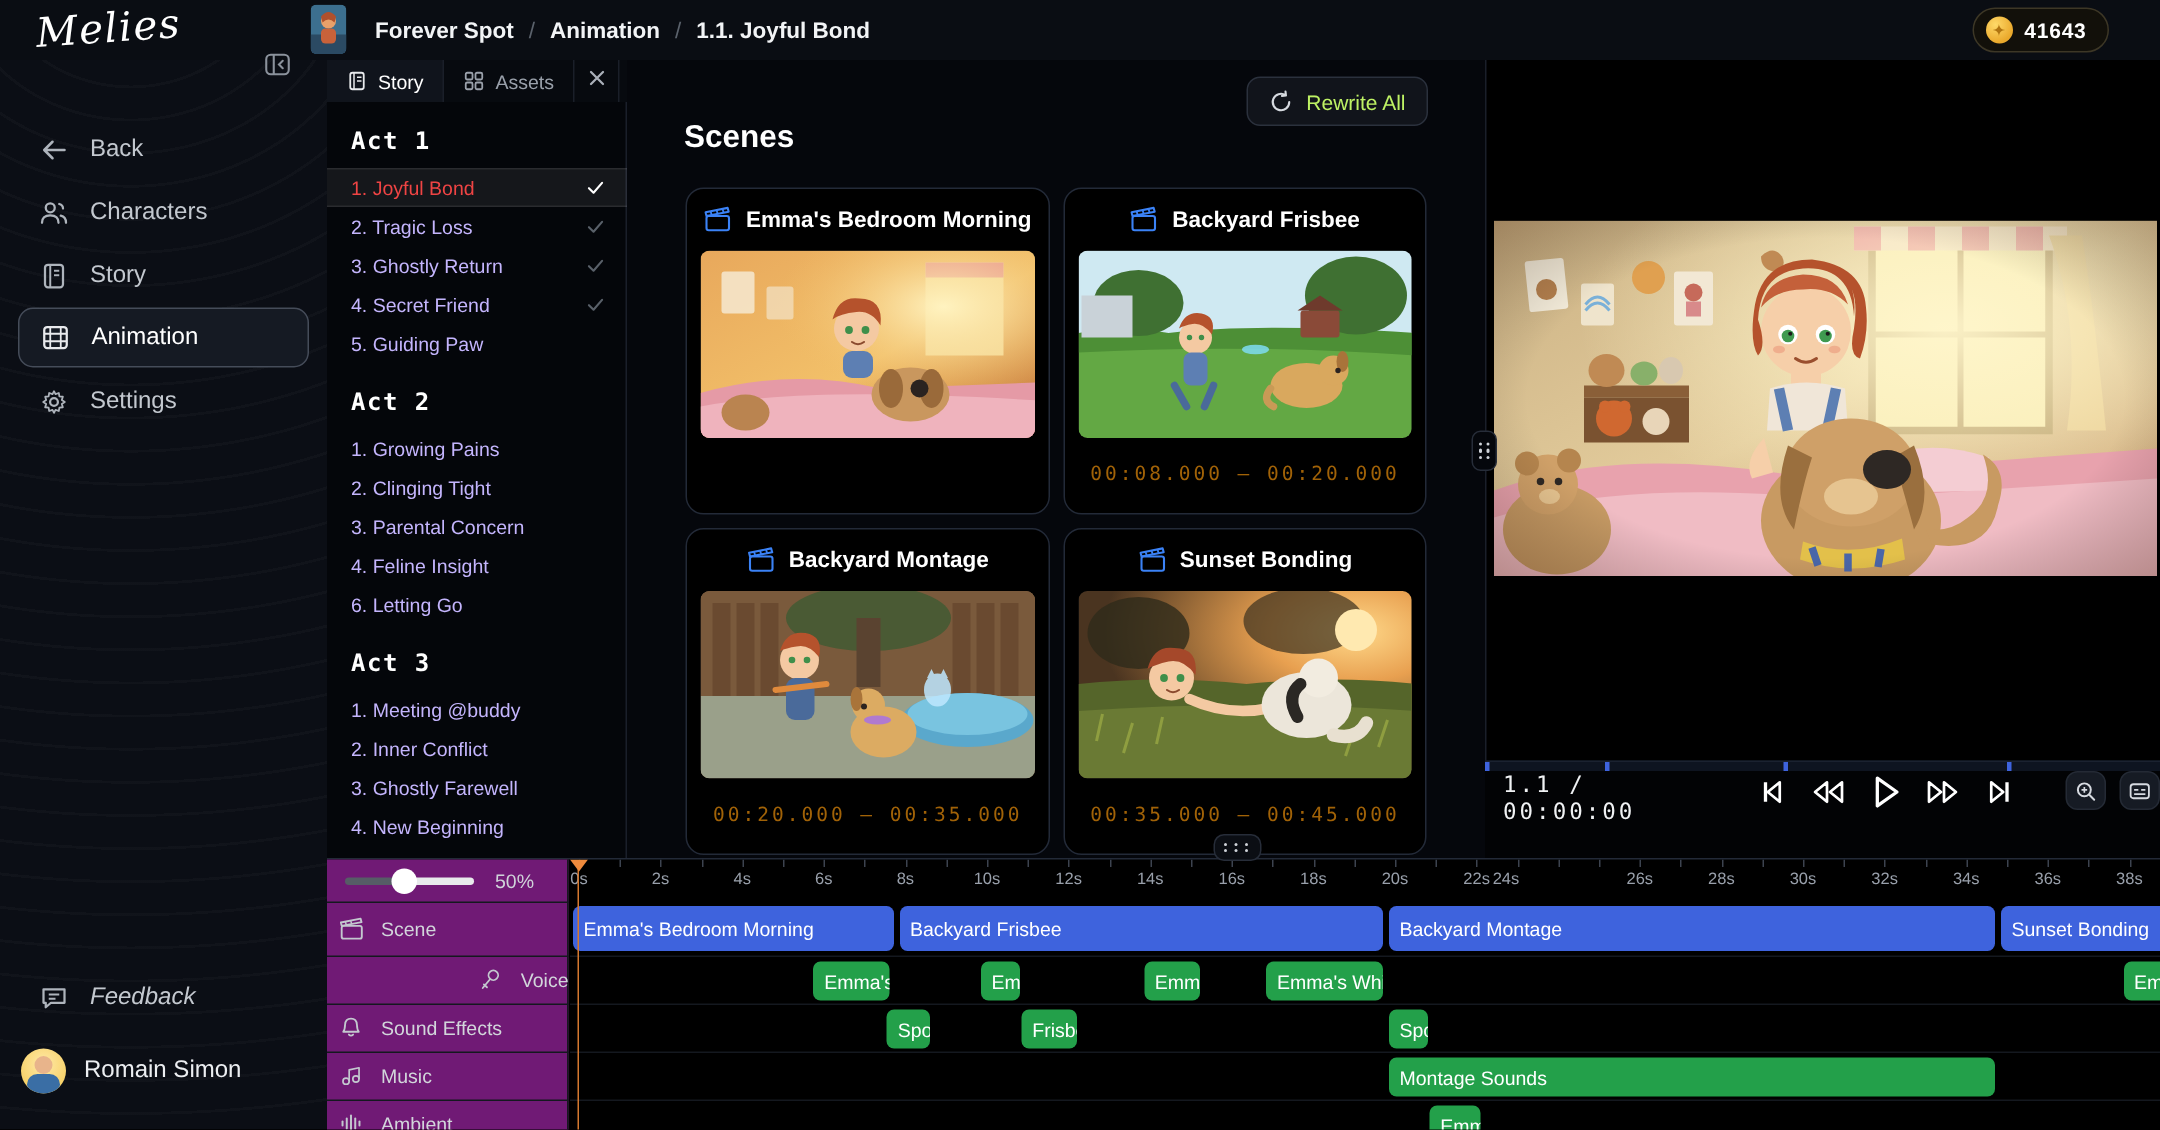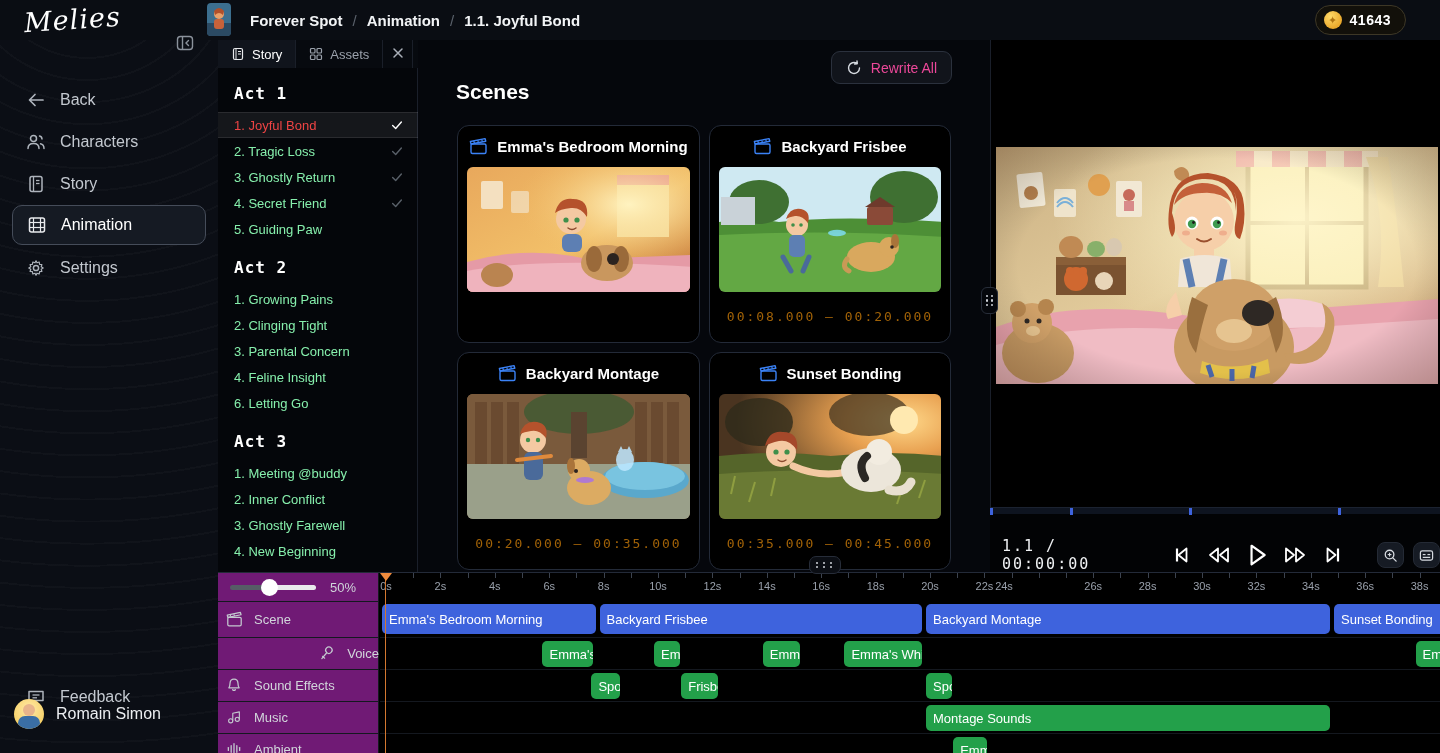--- a/index.html
+++ b/index.html
@@ -27,21 +27,21 @@
   #sidebar { left:0; top:40px; width:218px; height:713px; background-color:#0b0e15;
     background-image:repeating-radial-gradient(ellipse 160% 45% at 40% -10%, rgba(255,255,255,0.022) 0 2px, transparent 2px 24px);
     z-index:20; }
   .side-item { position:absolute; left:12px; width:194px; height:40px; border-radius:10px;
     display:flex; align-items:center; gap:14px; padding:0 14px; color:#c3c8cf; font-size:16px; cursor:pointer; }
   .side-item .ic { width:20px; height:20px; color:#aeb4bc; flex:0 0 auto; display:flex; }
   .side-item.active { background:#151a23; border:1px solid #454c59; color:#fff; }
   .side-item.active .ic { color:#e8eaed; }
   #side-back { top:40px; } #side-characters { top:82px; } #side-story { top:124px; }
   #side-animation { top:165px; } #side-settings { top:208px; }
-  #side-feedback { top:637px; }
+  #side-feedback { top:605px;font-style:italic; }
   #user-row { position:absolute; left:14px; top:652px; width:194px; height:44px; display:flex; align-items:center; gap:12px; cursor:pointer; }
   #avatar { width:30px; height:30px; border-radius:50%; background:radial-gradient(circle at 50% 35%, #ffe9a8, #f4c84f);
     overflow:hidden; position:relative; flex:0 0 auto; }
   #avatar .head { position:absolute; left:9px; top:5px; width:12px; height:12px; border-radius:50%; background:#e8b48b; }
   #avatar .body { position:absolute; left:4px; top:17px; width:22px; height:14px; border-radius:8px; background:#3a6ea5; }
   #user-name { font-size:16px; color:#eceef1; }
 
   
   #story-panel { left:218px; top:40px; width:200px; height:532px; background:#04060a;
     border-right:1px solid #1a1f2a; z-index:20; }
@@ -50,32 +50,32 @@
     border-right:1px solid #1a1f29; cursor:pointer; }
   .ptab .ic { width:14px; height:14px; display:flex; color:#9aa1ab; }
   .ptab.active { background:#10141c; color:#fff; }
   .ptab.active .ic { color:#e8eaed; }
   #tab-close { width:30px; display:flex; align-items:center; justify-content:center; color:#aab0b9;
     cursor:pointer; border-right:1px solid #1a1f29; }
   #story-acts { position:absolute; left:0; top:28px; width:200px; height:504px; overflow:hidden; }
   .act-header { font-family:"DejaVu Sans Mono", monospace; font-weight:bold; font-size:16px; color:#fff;
     padding:16px 0 9px 16px; letter-spacing:1px; }
   .scene-item { height:26px; display:flex; align-items:center; justify-content:space-between;
-    padding:0 14px 0 16px; font-size:13px; color:#86efac; cursor:pointer; }
+    padding:0 14px 0 16px; font-size:13px; color:#c4b5fd; cursor:pointer; }
   .scene-item .chk { width:14px; height:14px; color:#596069; display:flex; }
   .scene-item.selected { background:rgba(255,255,255,0.07); color:#ef4444;
     border-top:1px solid rgba(255,255,255,0.09); border-bottom:1px solid rgba(255,255,255,0.09); }
   .scene-item.selected .chk { color:#fff; }
 
   
   #main { left:418px; top:40px; width:572px; height:532px; background:#05070c; z-index:10; }
   #scenes-title { position:absolute; left:38px; top:40px; font-size:21px; font-weight:700; color:#fff; }
   #rewrite-btn { position:absolute; right:38px; top:11px; height:33px; padding:0 14px; display:flex;
     align-items:center; gap:9px; background:#11141b; border:1px solid #2b313d; border-radius:9px;
-    color:#ec4899; font-size:14px; cursor:pointer; }
+    color:#bef264; font-size:14px; cursor:pointer; }
   #rewrite-btn .ic { width:16px; height:16px; display:flex; color:#d6dae0; }
   #cards { position:absolute; left:39px; top:85px; width:494px; display:grid;
     grid-template-columns:243px 242px; gap:9px; }
   .card { height:218px; background:#000; border:1px solid #232a38; border-radius:12px; position:relative; cursor:pointer; }
   .card-head { height:41px; display:flex; align-items:center; justify-content:center; gap:9px; }
   .card-head .ic { width:19px; height:19px; display:flex; color:#3b82f6; }
   .card-title { font-size:15px; font-weight:700; color:#fff; }
   .card-thumb { margin:0 9px; height:125px; border-radius:6px; overflow:hidden; background:#111; }
   .card-thumb svg { display:block; }
   .card-time { height:48px; display:flex; align-items:center; justify-content:center;
@@ -88,21 +88,21 @@
     border-radius:6px; z-index:25; display:flex; align-items:center; justify-content:center; cursor:col-resize; }
   .dots-v { display:grid; grid-template-columns:repeat(2,3px); gap:2px; }
   .dots-v i, .dots-h i { width:2.4px; height:2.4px; border-radius:50%; background:#cfd3d9; }
   #h-divider-handle { left:809px; top:556px; width:32px; height:18px; background:#0b0e14; border:1px solid #272d39;
     border-radius:7px; z-index:25; display:flex; align-items:center; justify-content:center; cursor:row-resize; }
   .dots-h { display:grid; grid-template-columns:repeat(3,5px); gap:2px; }
 
   
   #scrubber { left:990px; top:507px; width:450px; height:7px; background:#0e1420; border-top:1px solid #1b2230; }
   .scrub-mark { position:absolute; top:0; width:3px; height:7px; background:#3e63dd; }
-  #transport { left:990px; top:514px; width:450px; height:58px; background:#020305; display:flex; align-items:center;margin-top:12px; }
+  #transport { left:990px; top:514px; width:450px; height:58px; background:#020305; display:flex; align-items:flex-start; }
   #timecode-display { margin-left:12px; font-family:"DejaVu Sans Mono", monospace; font-size:15px;
     color:#f0f2f4; letter-spacing:2px; }
   #transport-buttons { display:flex; align-items:center; gap:10px; margin-left:26px; }
   .tbtn { width:28px; height:28px; display:flex; align-items:center; justify-content:center; color:#fff; cursor:pointer; }
   #right-tools { display:flex; gap:9px; margin-left:30px; }
   .tool-btn { width:27px; height:26px; background:#161b24; border:1px solid #242a35; border-radius:8px;
     display:flex; align-items:center; justify-content:center; color:#d6dae0; cursor:pointer; }
 
   
   #timeline { left:218px; top:572px; width:1222px; height:181px; background:#000; border-top:1px solid #232a38; }

